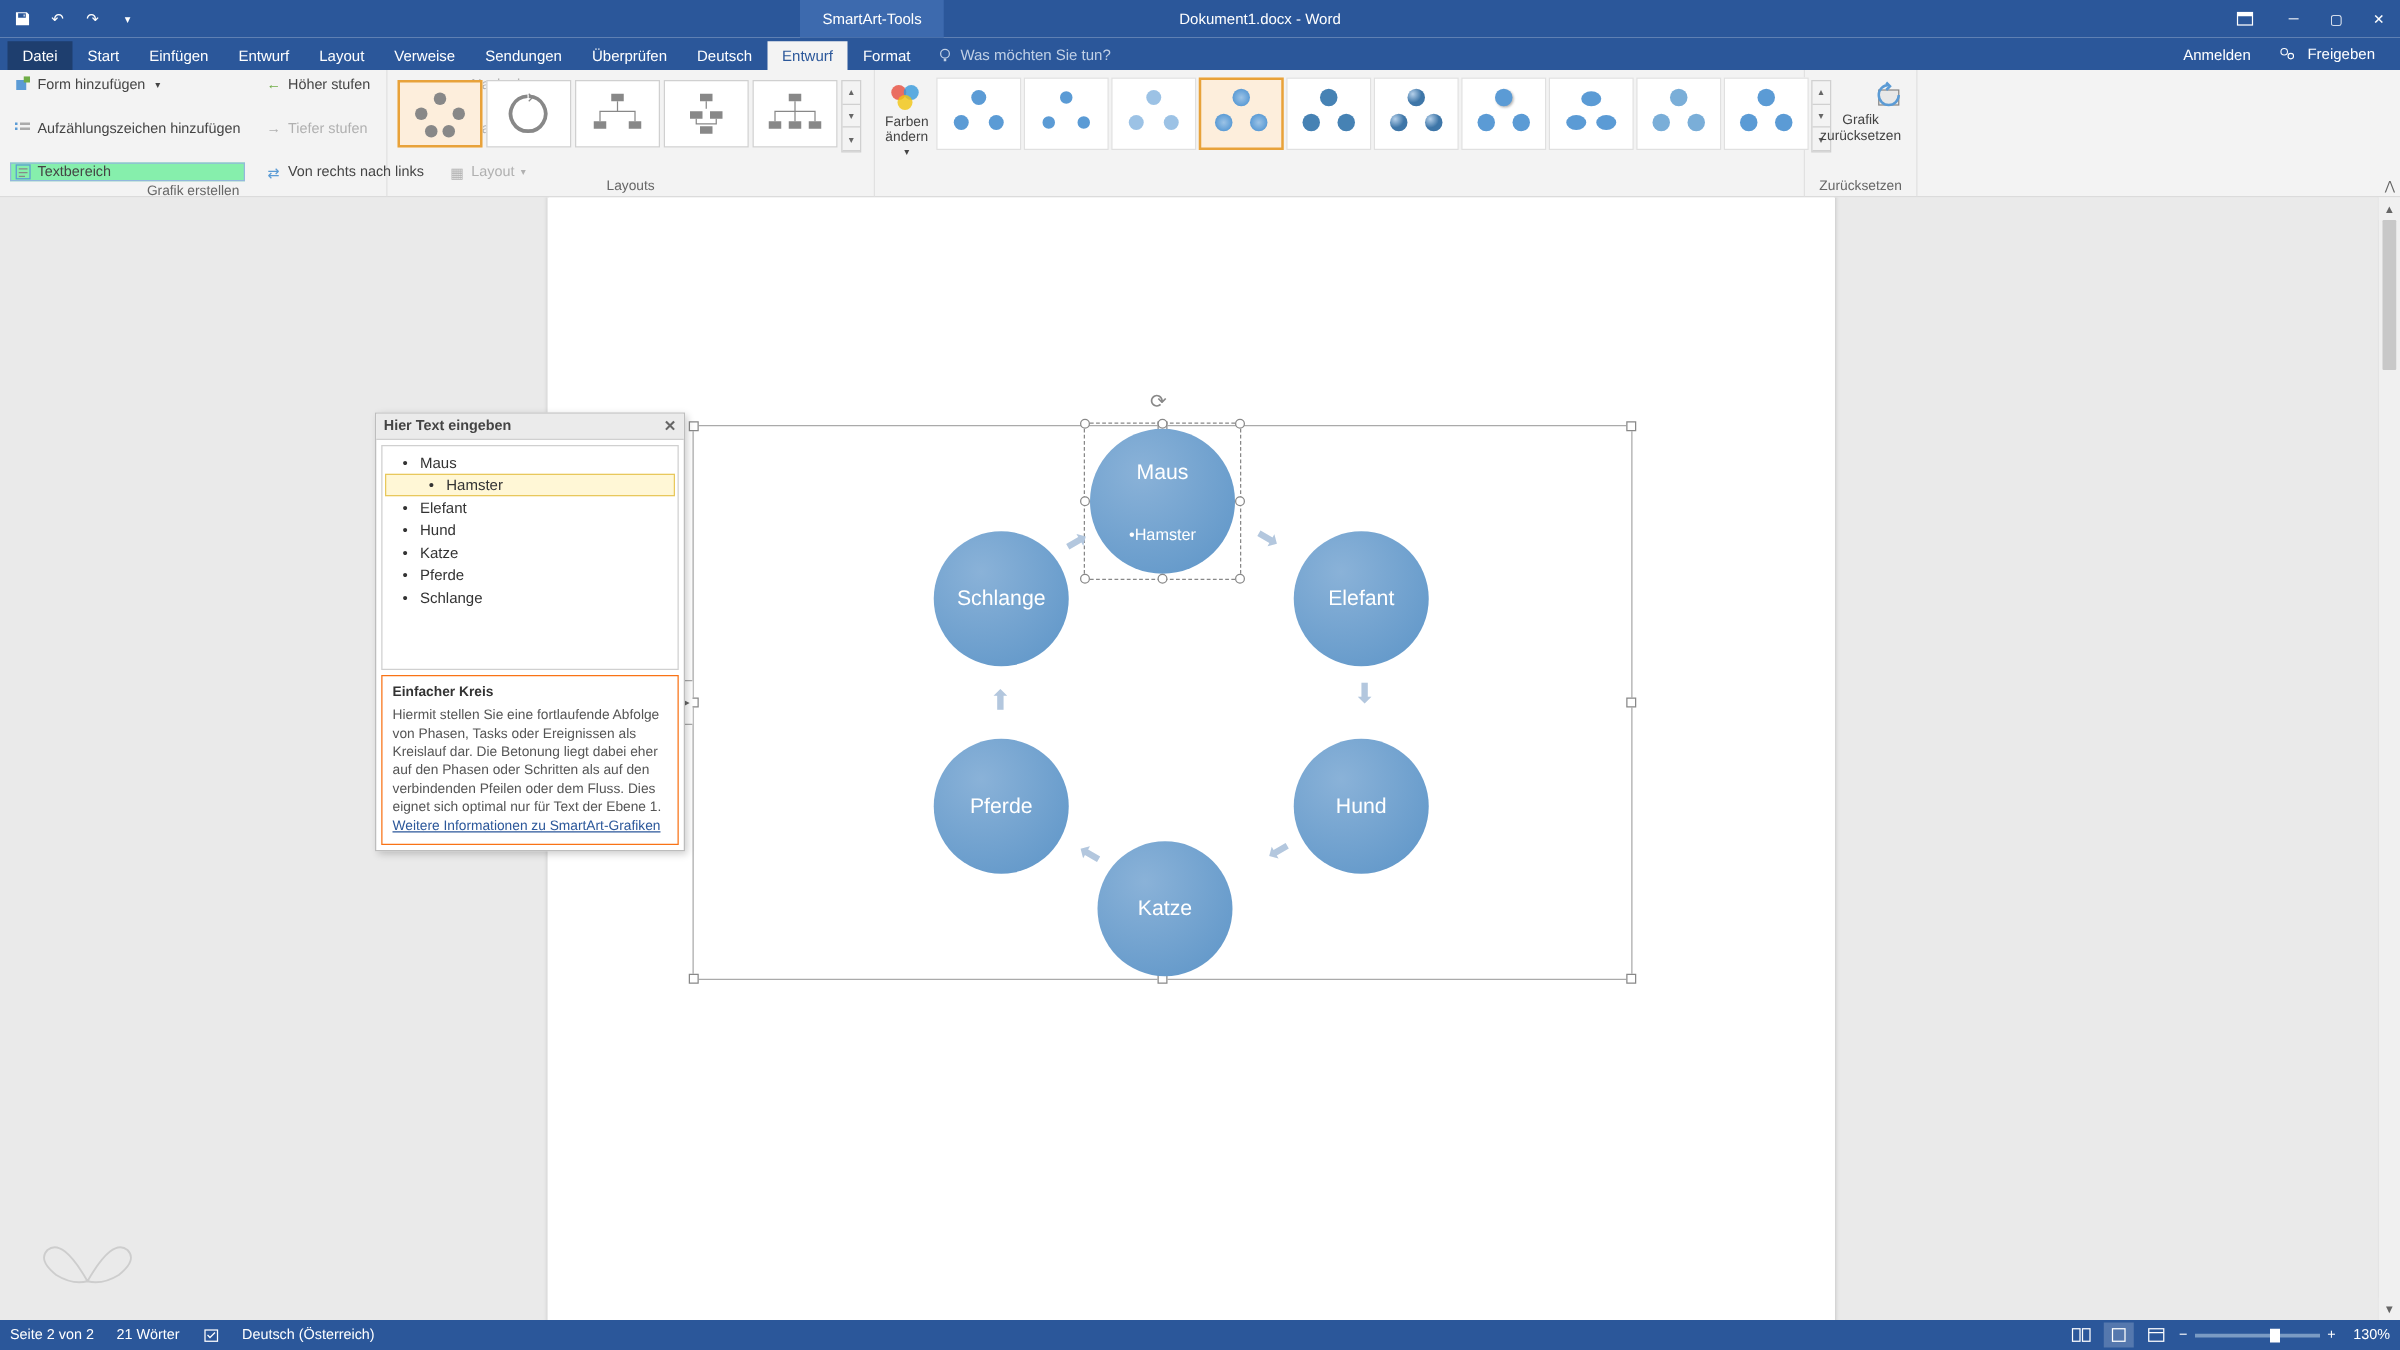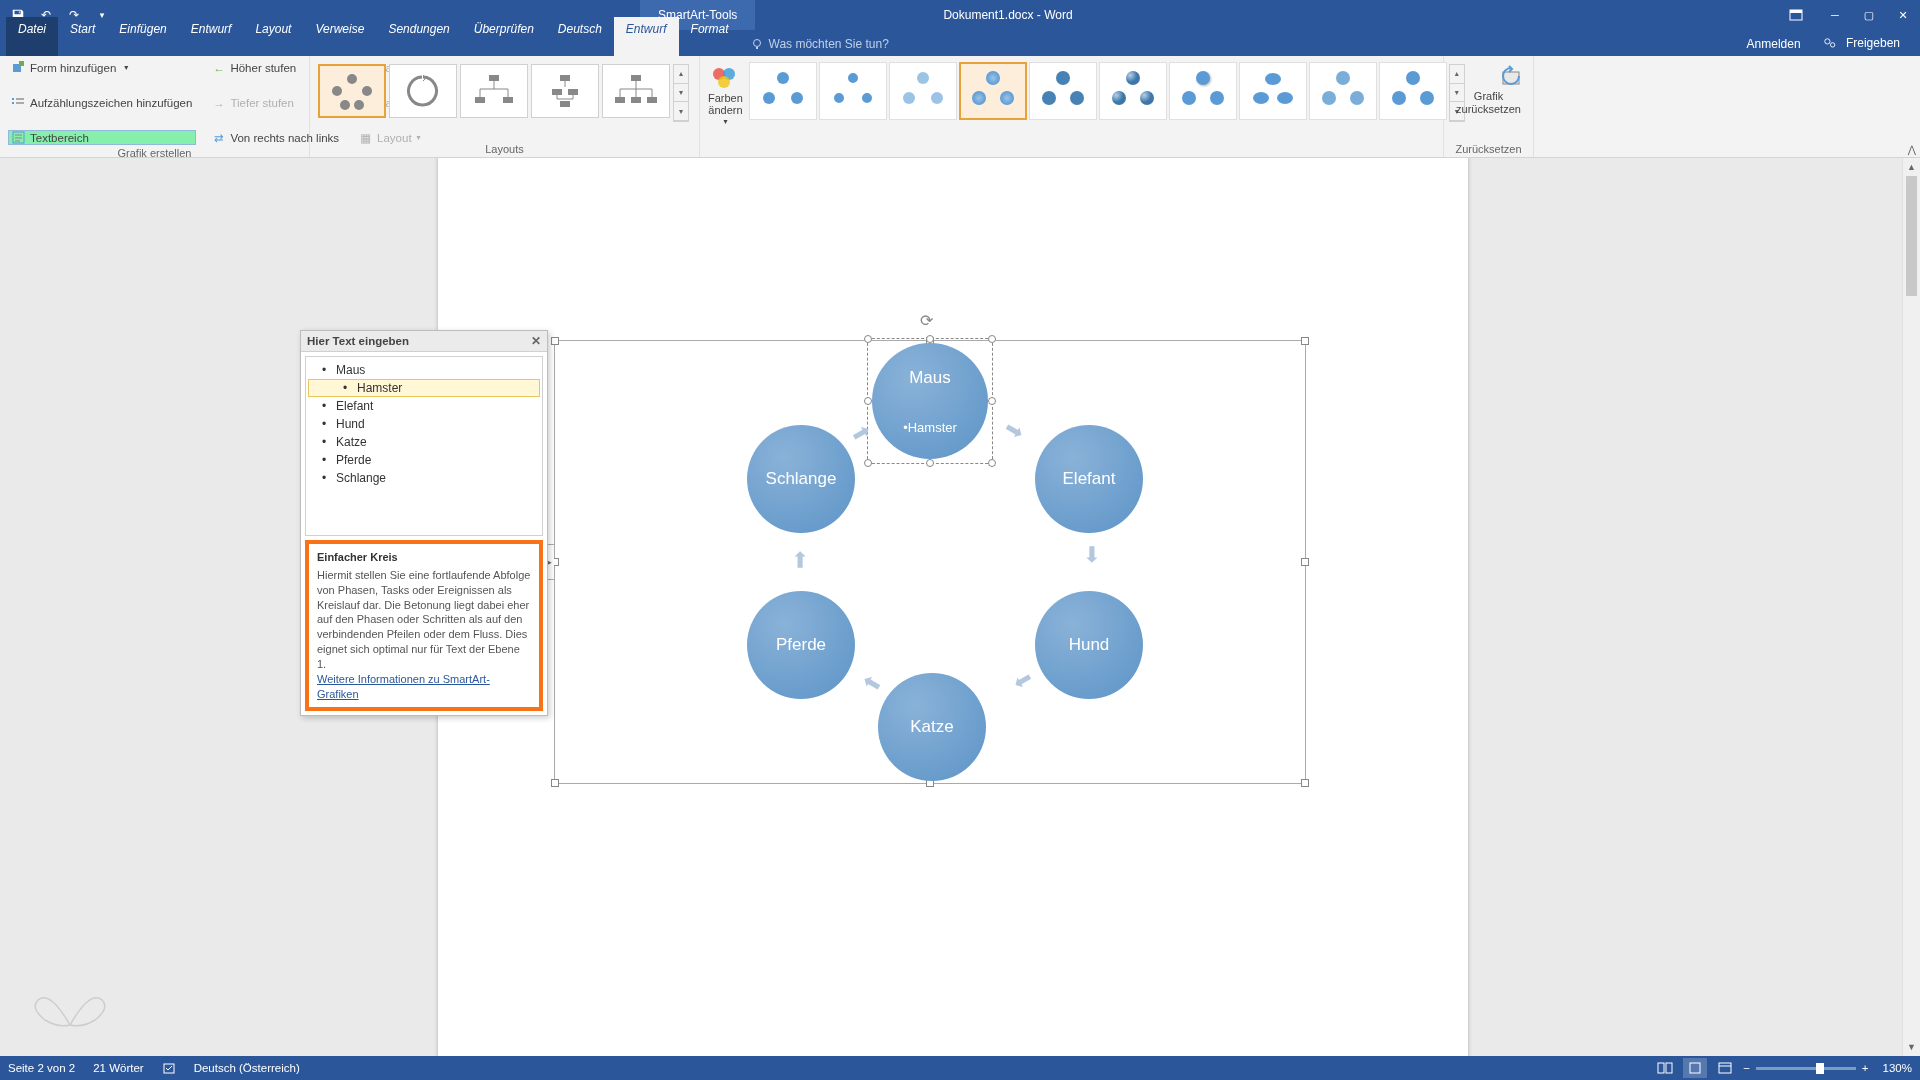--- a/index.html
+++ b/index.html
@@ -10,21 +10,21 @@
 .qat { display: flex; align-items: center; gap: 4px; padding-left: 6px; }
 .qat-btn { width: 24px; height: 22px; display: flex; align-items: center; justify-content: center; color: #fff; font-size: 12px; }
 .title-center { position: absolute; left: 50%; transform: translateX(-50%); font-size: 12px; color: #fff; display: flex; gap: 60px; }
 .smartart-tools-tab { position: absolute; left: 640px; top: 0; height: 30px; background: #3d6aae; color: #fff; font-size: 12px; display: flex; align-items: center; padding: 0 18px; }
 .win-controls { position: absolute; right: 0; display: flex; }
 .win-btn { width: 34px; height: 30px; display: flex; align-items: center; justify-content: center; color: #fff; font-size: 11px; }
 .ribbon-display { position: absolute; right: 110px; width: 28px; height: 28px; color:#fff; display:flex;align-items:center;justify-content:center;font-size:12px; }
 
 
 .menu-tabs { background: #2b579a; height: 26px; display: flex; align-items: flex-end; padding-left: 6px; position: relative; }
-.menu-tab { color: #fff; font-size: 12px; padding: 5px 12px 20px; font-style: italic; }
+.menu-tab { color: #fff; font-size: 12px; padding: 5px 12px 4px; }
 .menu-tab.file { background: #1e3e6e; }
 .menu-tab.active { background: #f3f3f3; color: #2b579a; }
 .tell-me { color: #c0d0e6; font-size: 12px; padding: 5px 10px; display: flex; align-items: center; gap: 6px; }
 .right-menu { position: absolute; right: 8px; display: flex; gap: 10px; color: #fff; font-size: 12px; align-items:center; }
 .right-menu span { padding: 5px 6px; }
 .share-ico { width: 14px; height: 14px; display:inline-block; vertical-align:middle; }
 
 
 .ribbon { background: #f3f3f3; border-bottom: 1px solid #d4d4d4; height: 102px; display: flex; position: relative; }
 .group { border-right: 1px solid #e1e1e1; padding: 4px 8px 2px 8px; display: flex; flex-direction: column; }
@@ -92,21 +92,21 @@
 
 .text-pane { position: absolute; left: 300px; top: 330px; width: 248px; background: #fff; border: 1px solid #bdbdbd; box-shadow: 2px 2px 6px rgba(0,0,0,.2); z-index: 50; }
 .tp-header { background: #ebebeb; border-bottom: 1px solid #d0d0d0; padding: 3px 6px; font-size: 11.5px; font-weight: 600; color: #444; display: flex; justify-content: space-between; align-items: center; }
 .tp-close { font-size: 12px; color: #666; cursor: pointer; }
 .tp-list { border: 1px solid #d0d0d0; margin: 4px; padding: 4px 2px 40px 2px; min-height: 180px; }
 .tp-item { font-size: 12px; color: #333; padding: 2px 4px 2px 28px; position: relative; }
 .tp-item::before { content: "•"; position: absolute; left: 14px; }
 .tp-item.sub { padding-left: 48px; }
 .tp-item.sub::before { left: 34px; }
 .tp-item.selected { background: #fff7d6; border: 1px solid #e8c85c; padding-top:1px; padding-bottom:1px; }
-.tp-desc { border: 4px solid #f97316; margin: 0 4px 4px 4px; padding: 6px 8px; font-size: 11px; color: #555; line-height: 1.35; }
+.tp-desc { border: 1px solid #f97316; margin: 0 4px 4px 4px; padding: 6px 8px; font-size: 11px; color: #555; line-height: 1.35; }
 .tp-desc .title { font-weight: 600; color: #333; display: block; margin-bottom: 3px; }
 .tp-desc a { color: #2b579a; font-size: 11px; }
 
 
 .statusbar { position: absolute; bottom: 0; left: 0; right: 0; height: 24px; background: #2b579a; color: #fff; font-size: 11.5px; display: flex; align-items: center; padding: 0 8px; justify-content: space-between; }
 .status-left { display: flex; gap: 18px; align-items: center; }
 .status-right { display: flex; gap: 6px; align-items: center; }
 .view-btn { width: 24px; height: 20px; display: flex; align-items: center; justify-content: center; }
 .zoom-slider { display: flex; align-items: center; gap: 6px; }
 .zoom-track { width: 100px; height: 3px; background: #7a9bc4; position: relative; }

